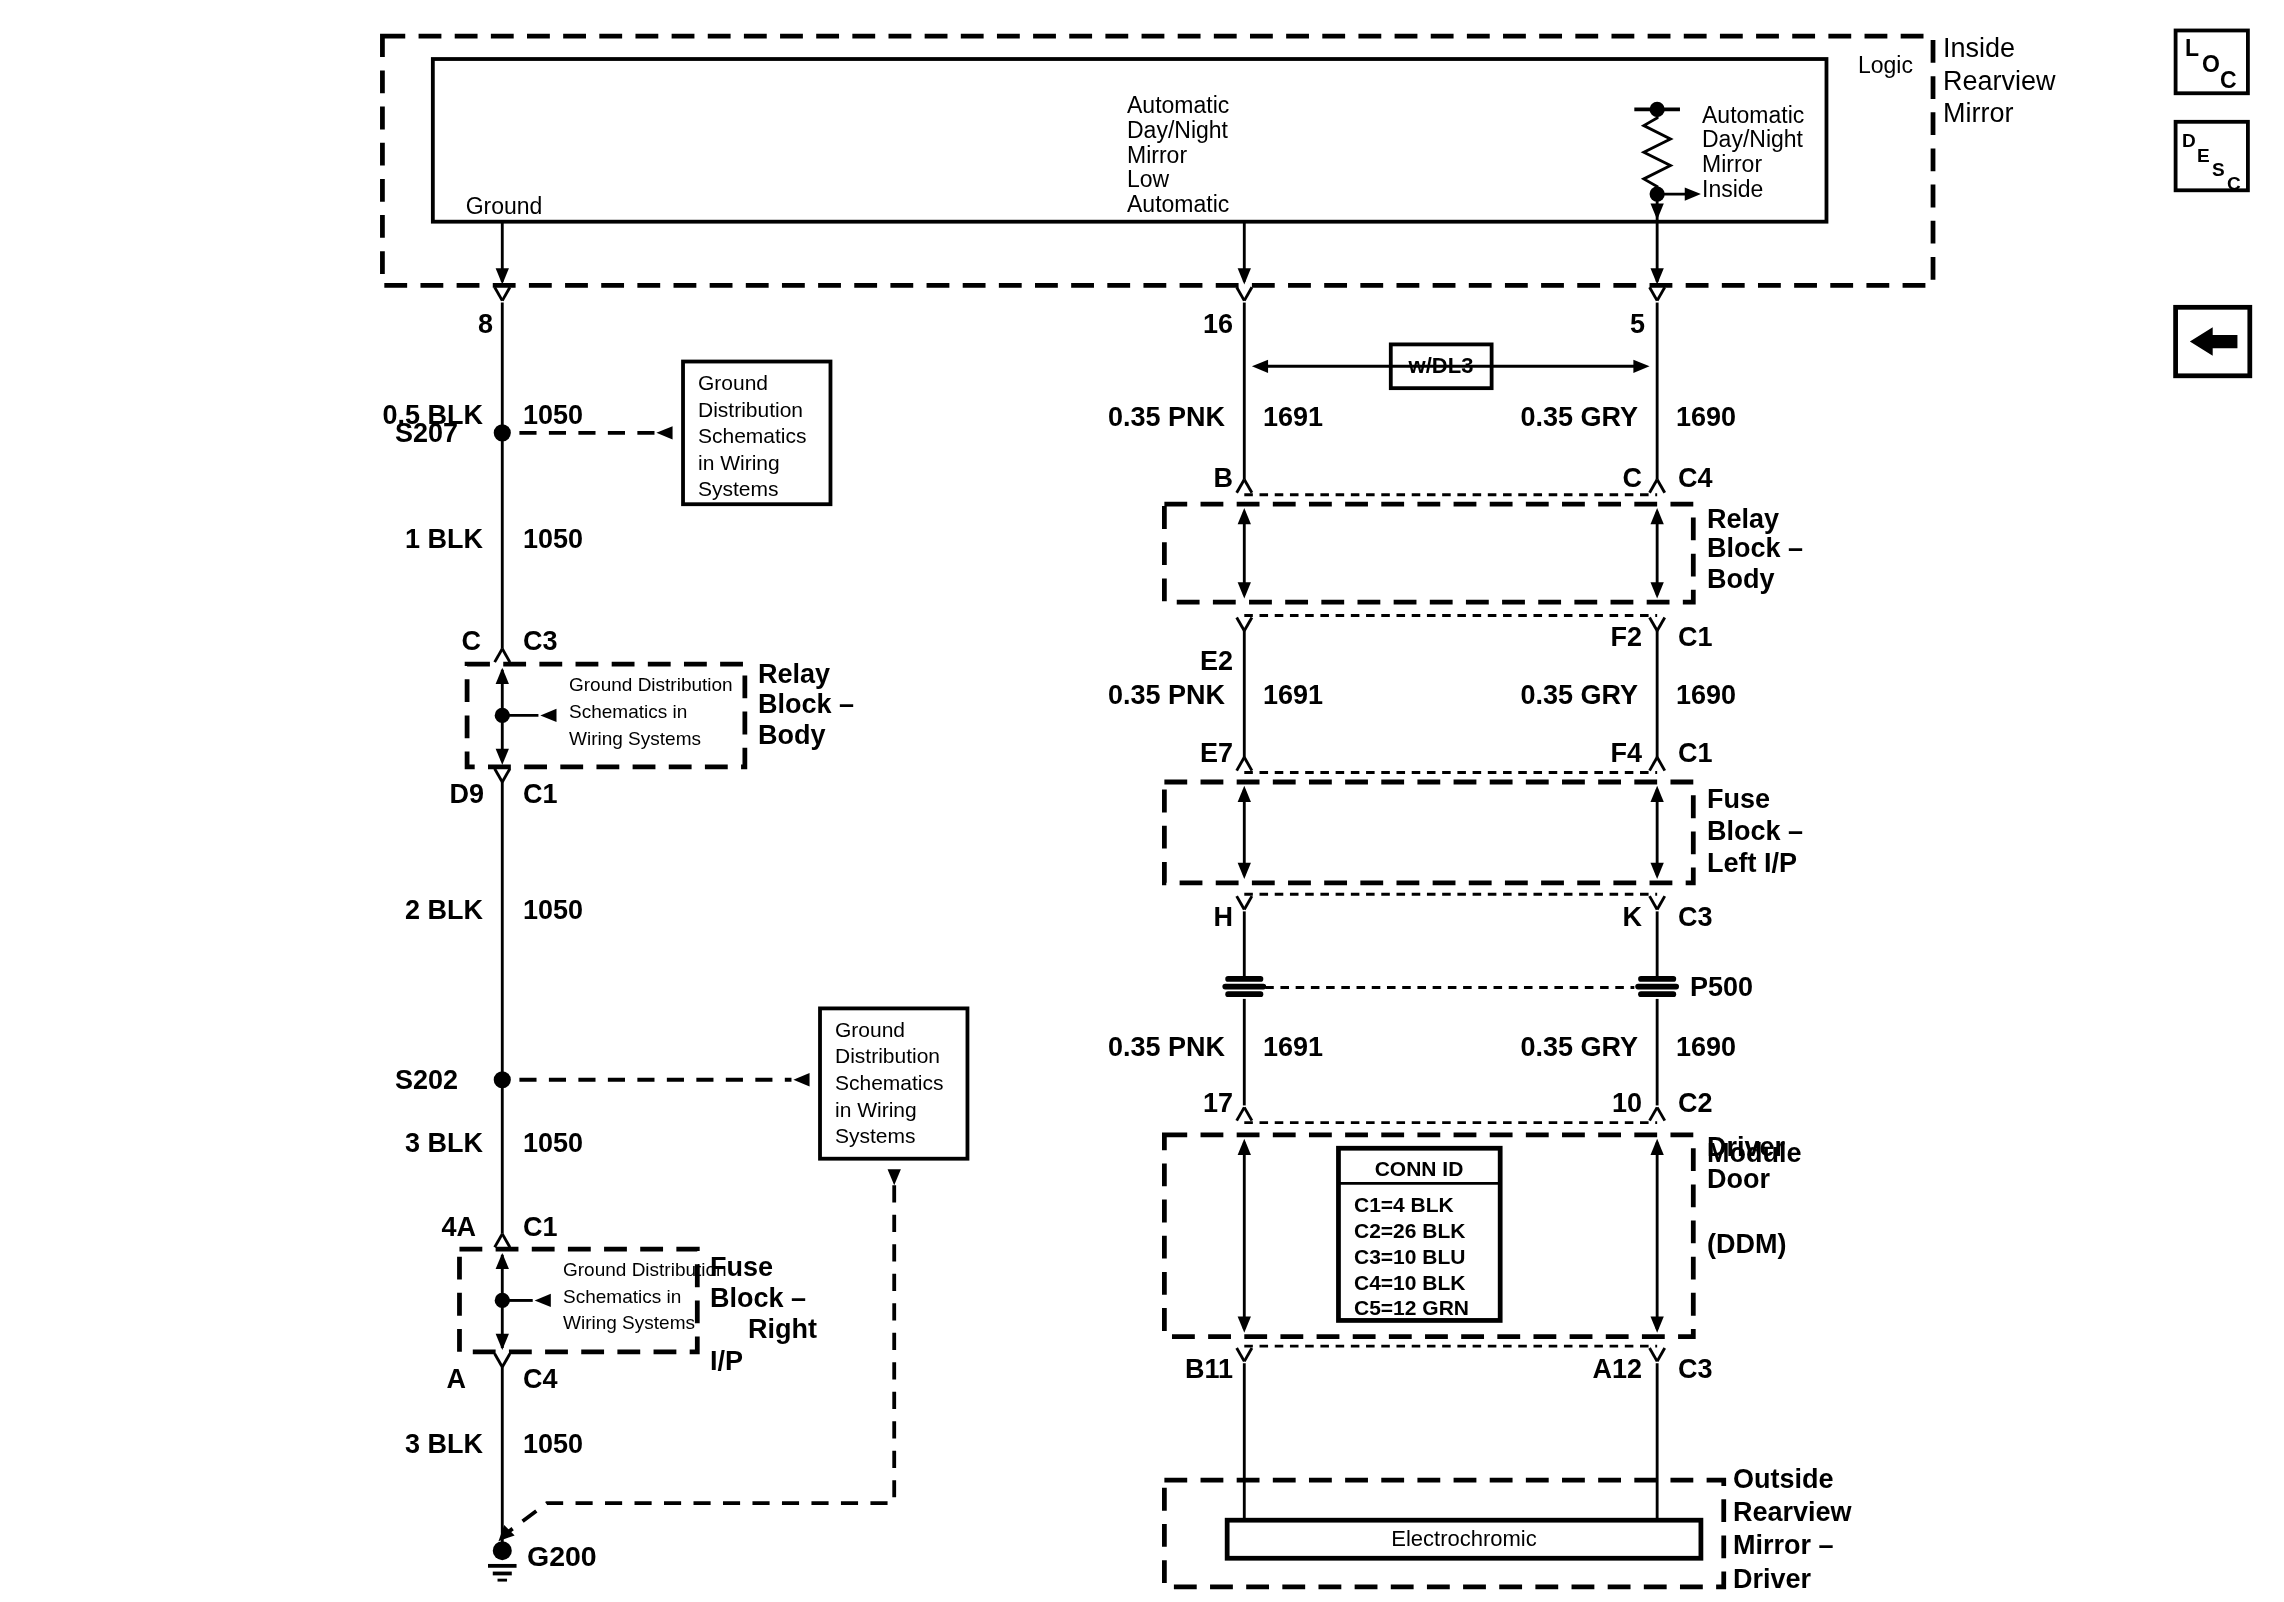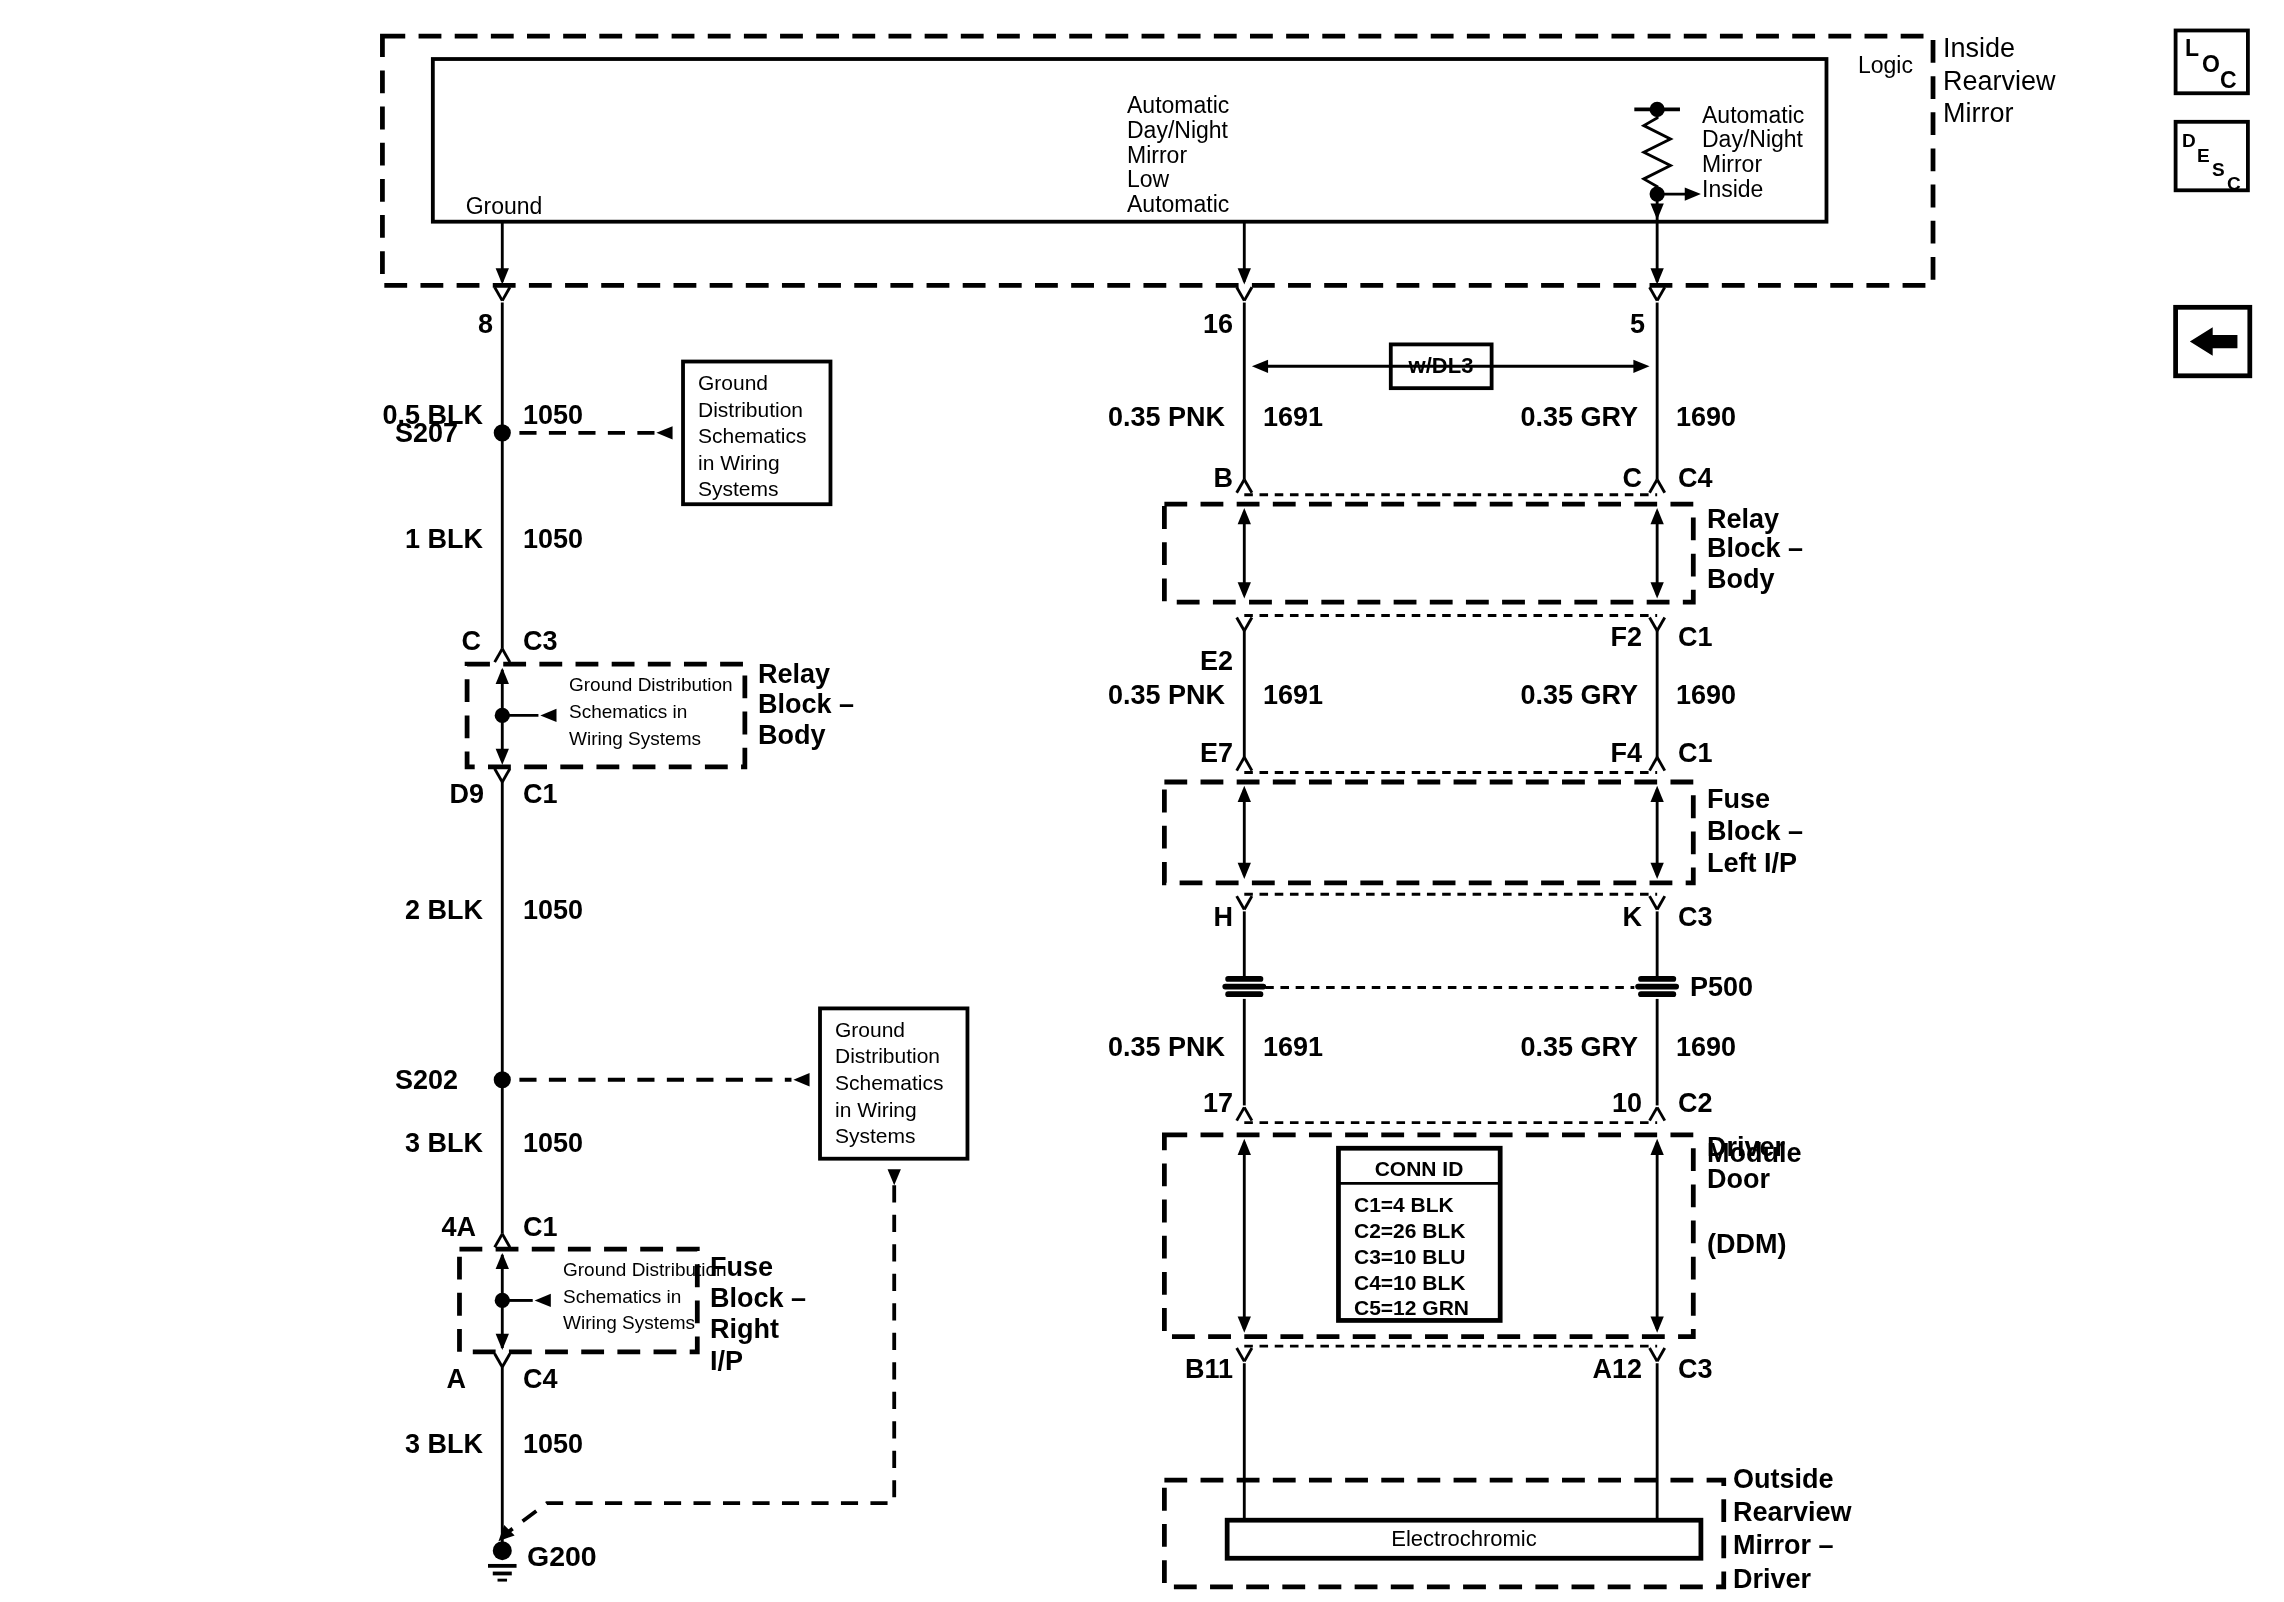--- a/index.html
+++ b/index.html
@@ -258,21 +258,21 @@
       <div class="lbl" style="font-size: 21px; font-weight: 400; top: 1125px; left: 835px;">Systems</div>
       <div class="lbl" style="font-size: 27px; font-weight: 700; top: 1130px; left: 483px; transform: translateX(-100%);">3 BLK</div>
       <div class="lbl" style="font-size: 27px; font-weight: 700; top: 1130px; left: 523px;">1050</div>
       <div class="lbl" style="font-size: 27px; font-weight: 700; top: 1214px; left: 476px; transform: translateX(-100%);">4A</div>
       <div class="lbl" style="font-size: 27px; font-weight: 700; top: 1214px; left: 523px;">C1</div>
       <div class="lbl" style="font-size: 19px; font-weight: 400; top: 1260px; left: 563px;">Ground Distribution</div>
       <div class="lbl" style="font-size: 19px; font-weight: 400; top: 1287px; left: 563px;">Schematics in</div>
       <div class="lbl" style="font-size: 19px; font-weight: 400; top: 1313px; left: 563px;">Wiring Systems</div>
       <div class="lbl" style="font-size: 27px; font-weight: 700; top: 1254px; left: 710px;">Fuse</div>
       <div class="lbl" style="font-size: 27px; font-weight: 700; top: 1285px; left: 710px;">Block –</div>
-      <div class="lbl" style="font-size: 27px; font-weight: 700; top: 1316px; left: 710px;">Right</div>
+      <div class="lbl" style="font-size: 27px; font-weight: 700; top: 1316px; left: 748px;">Right</div>
       <div class="lbl" style="font-size: 27px; font-weight: 700; top: 1348px; left: 710px;">I/P</div>
       <div class="lbl" style="font-size: 27px; font-weight: 700; top: 1366px; left: 466px; transform: translateX(-100%);">A</div>
       <div class="lbl" style="font-size: 27px; font-weight: 700; top: 1366px; left: 523px;">C4</div>
       <div class="lbl" style="font-size: 27px; font-weight: 700; top: 1431px; left: 483px; transform: translateX(-100%);">3 BLK</div>
       <div class="lbl" style="font-size: 27px; font-weight: 700; top: 1431px; left: 523px;">1050</div>
       <div class="lbl" style="font-size: 28.5px; font-weight: 700; top: 1542px; left: 527px;">G200</div>
       <div class="lbl" style="font-size: 23px; font-weight: 700; top: 37px; left: 2185px;">L</div>
       <div class="lbl" style="font-size: 23px; font-weight: 700; top: 53px; left: 2202px;">O</div>
       <div class="lbl" style="font-size: 23px; font-weight: 700; top: 69px; left: 2220px;">C</div>
       <div class="lbl" style="font-size: 19px; font-weight: 700; top: 131px; left: 2182px;">D</div>

